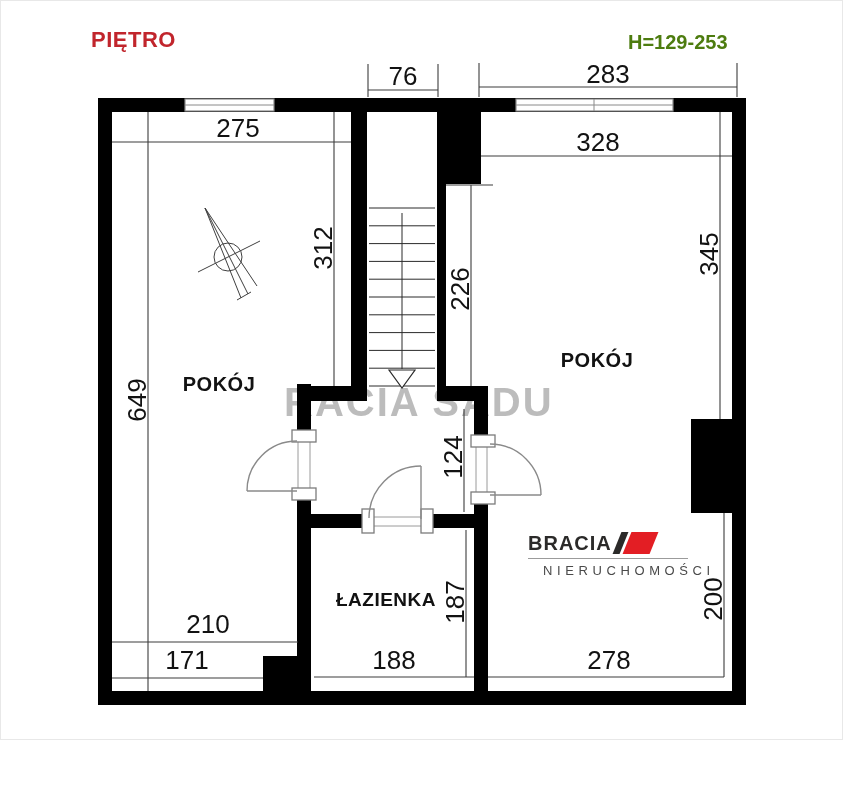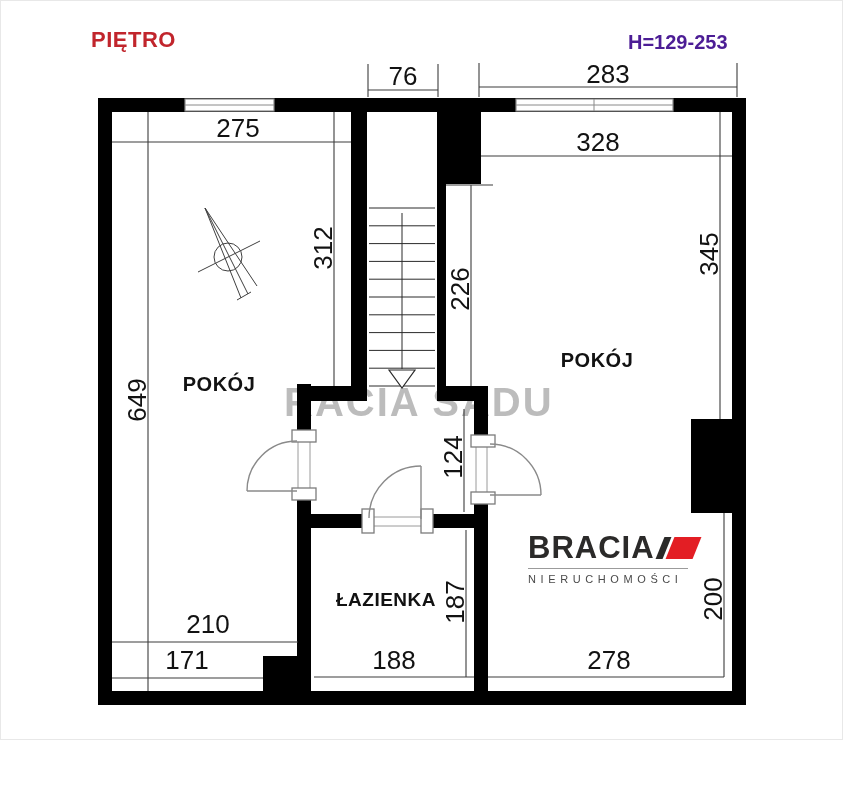--- a/index.html
+++ b/index.html
@@ -3,46 +3,46 @@
 <meta charset="utf-8">
 <style>
   html,body{margin:0;padding:0;background:#fff;}
   #stage{position:relative;width:843px;height:740px;background:#fff;border:1px solid #e8e8e8;
          box-sizing:border-box;overflow:hidden;font-family:"Liberation Sans",sans-serif;}
   .watermark{position:absolute;left:283px;top:379px;z-index:1;font-size:40px;font-weight:bold;
              letter-spacing:2px;color:rgba(122,122,122,0.5);white-space:nowrap;}
   #plan-svg{position:absolute;left:0;top:0;z-index:2;}
   .title{position:absolute;left:90px;top:26px;z-index:3;color:#c1252c;font-size:22px;
          font-weight:bold;letter-spacing:.5px;}
-  .hnote{position:absolute;left:627px;top:30px;z-index:3;color:#4c1d95;font-size:20px;font-weight:bold;}
+  .hnote{position:absolute;left:627px;top:30px;z-index:3;color:#4d7c0f;font-size:20px;font-weight:bold;}
   .wall{fill:#000;}
   .dline{stroke:#3c3c3c;stroke-width:1.1;fill:none;}
   .tread{stroke:#2a2a2a;stroke-width:1;}
   .door{stroke:#8a8a8a;stroke-width:1.4;fill:none;}
   .opening{fill:#fff;}
   .opedge{stroke:#9a9a9a;stroke-width:1;}
   .jamb{fill:#fff;stroke:#7c7c7c;stroke-width:1.3;}
   .window{fill:#fff;stroke:#8a8a8a;stroke-width:1.2;}
   .winline{stroke:#8a8a8a;stroke-width:1;}
   .sym{stroke:#3f3f3f;stroke-width:1;fill:none;}
   .dimtext{font-size:26px;fill:#121212;font-family:"Liberation Sans",sans-serif;}
   .roomtext{font-size:20px;font-weight:600;fill:#121212;letter-spacing:.5px;
             font-family:"Liberation Sans",sans-serif;}
   .bathtext{font-size:19px;font-weight:600;fill:#121212;letter-spacing:.5px;
             font-family:"Liberation Sans",sans-serif;}
   .arrowhead{fill:#fff;stroke:#2a2a2a;stroke-width:1.2;}
   
   .logo{position:absolute;left:527px;top:531px;z-index:3;color:#2b2a29;width:160px;}
   .logo-row1{display:flex;align-items:center;}
-  .logo-word{font-size:31px;font-weight:bold;letter-spacing:1px;line-height:1.04;}
+  .logo-word{font-size:20px;font-weight:bold;letter-spacing:1px;line-height:1.04;}
   .logo-mark{display:inline-flex;transform:skewX(-22deg);margin-left:5px;height:22px;}
   .logo-mark .m1{width:7px;height:22px;background:#2b2a29;margin-right:3px;}
   .logo-mark .m2{width:27px;height:22px;background:#e31e24;}
   .logo-divider{height:1px;background:#9b9b9b;margin:4px 0 4px 0;}
-  .logo-sub{font-size:11px;font-weight:500;letter-spacing:4.6px;color:#4a4a4a;white-space:nowrap;}
+  .logo-sub{font-size:13px;font-weight:500;letter-spacing:4.6px;color:#4a4a4a;white-space:nowrap;margin-left:15px;}
 </style>
 </head>
 <body>
 
 <div id="stage">
 
   <div class="title">PIĘTRO</div>
   <div class="hnote">H=129-253</div>
 
   <div class="watermark">RACIA SADU</div>

